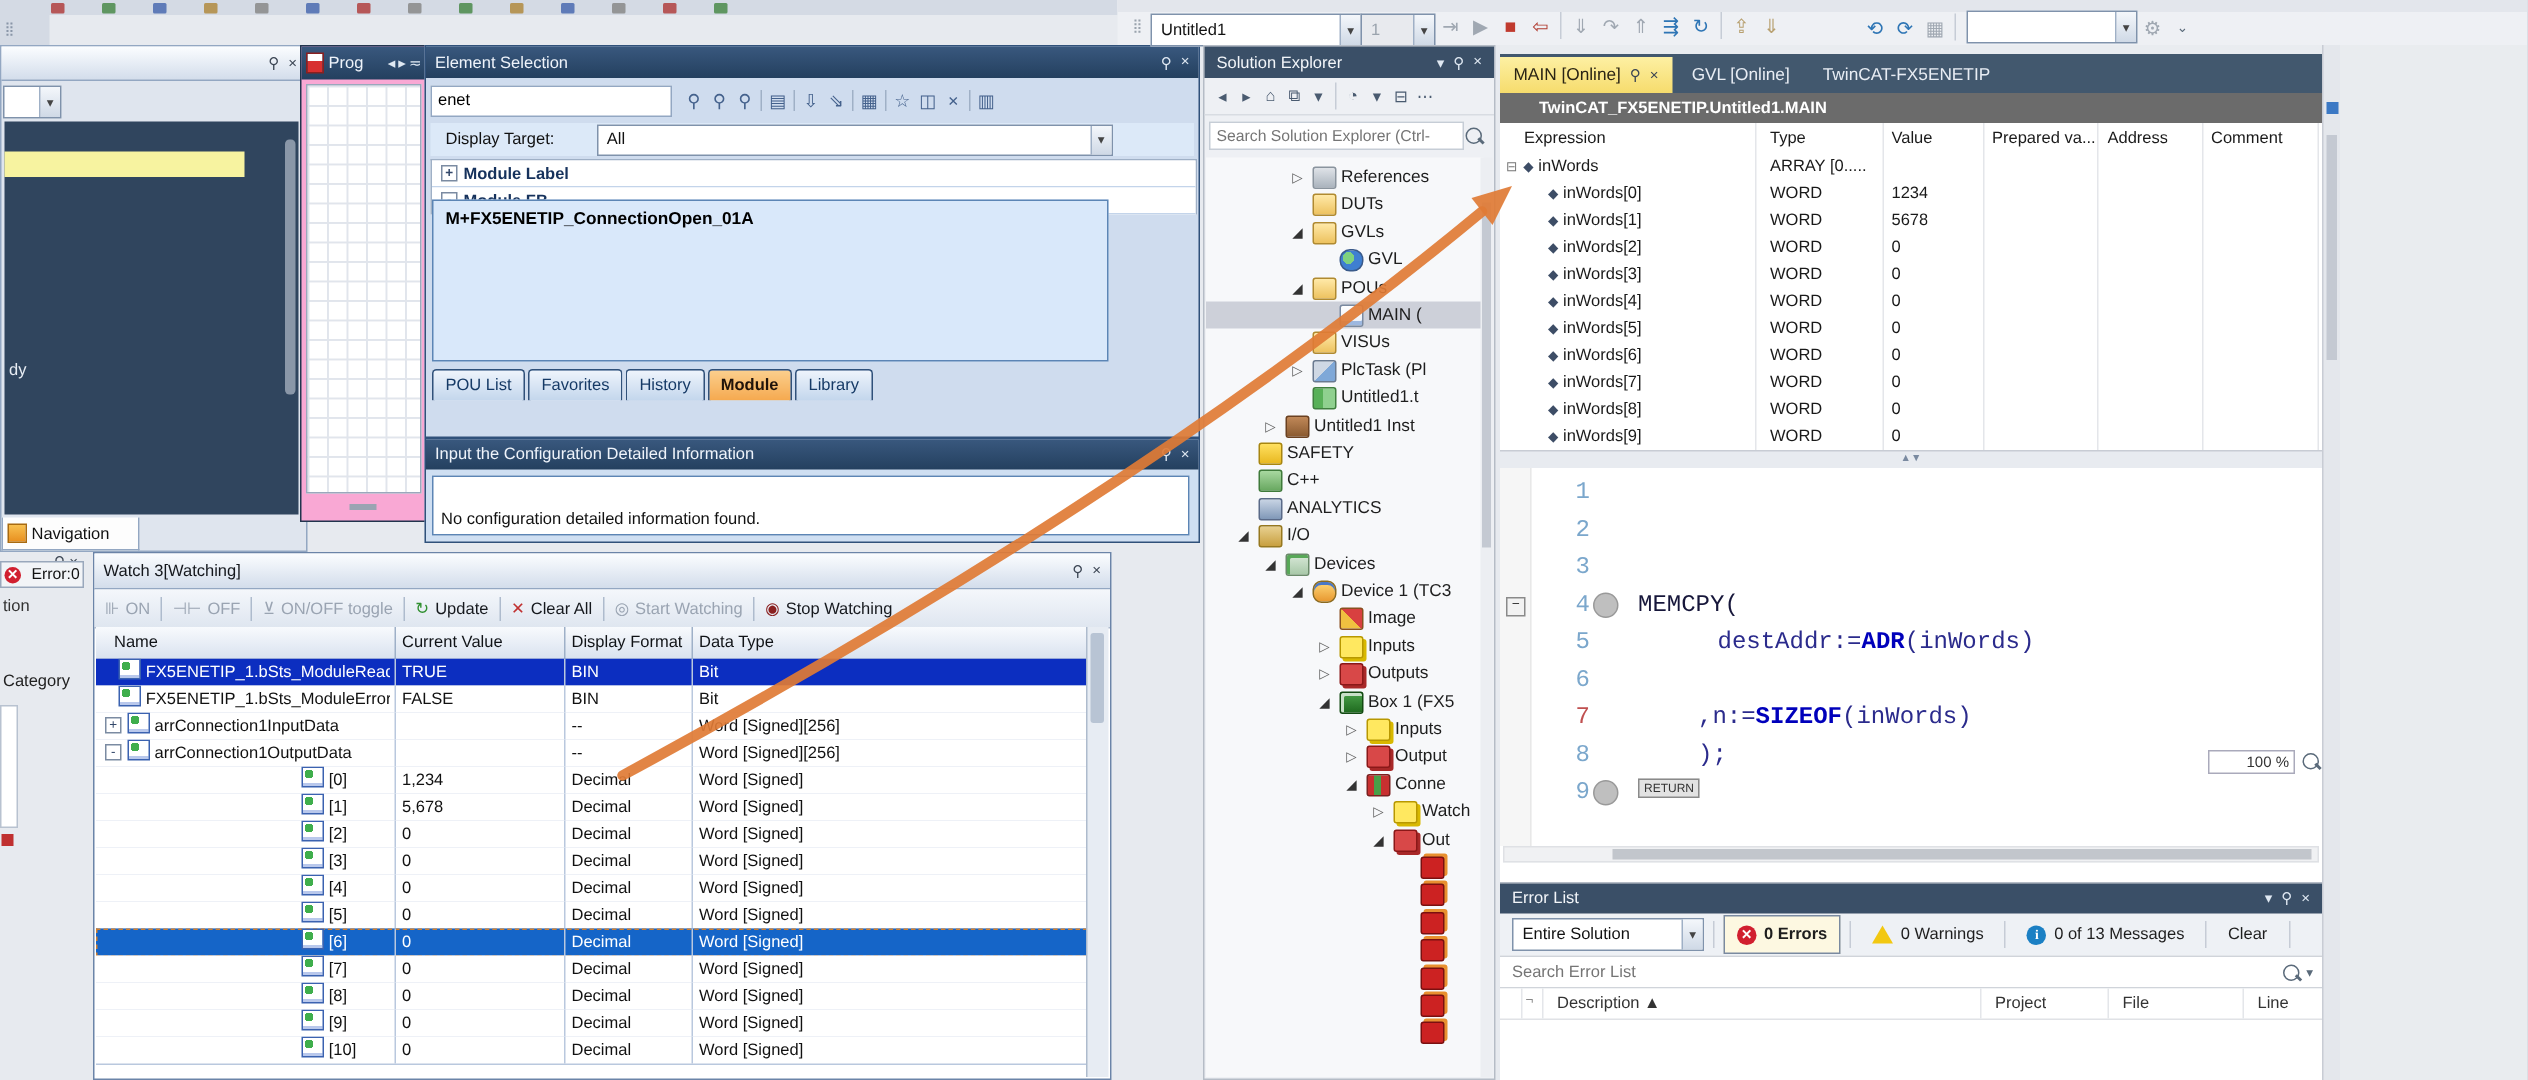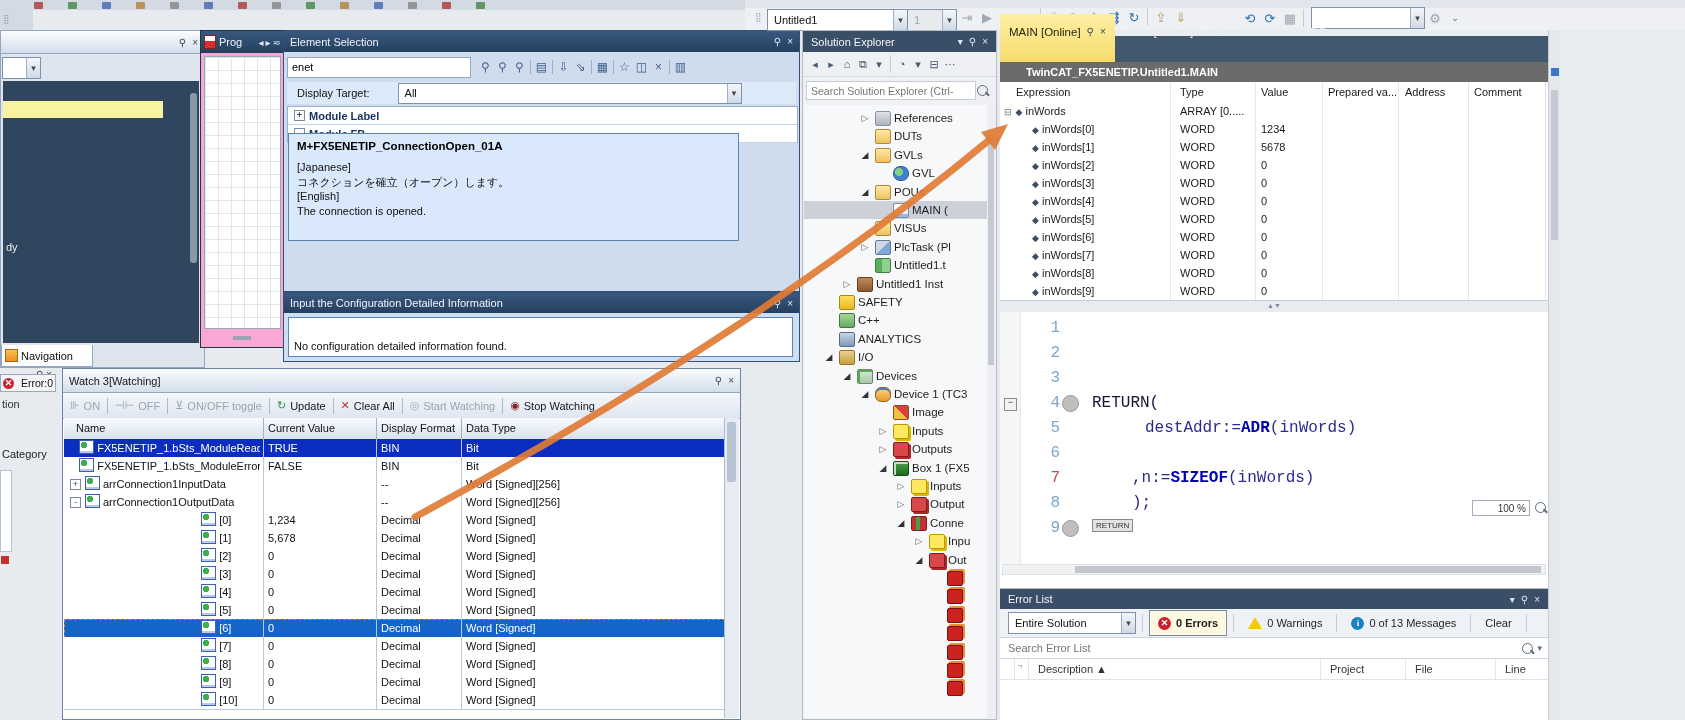--- a/index.html
+++ b/index.html
@@ -68,21 +68,21 @@
   .i-io{background:linear-gradient(#e8d090,#c8a040);border:1px solid #967820;}
   .i-devices{background:linear-gradient(#d8e8d8,#a8c8a8);border:1px solid #6a8a6a;box-shadow:inset 2px 2px 0 #58a858;}
   .i-device{background:linear-gradient(#ffd878,#e89830);border:1px solid #8a6a20;border-radius:6px;box-shadow:inset 0 2px 0 #4a78c8;}
   .i-image{background:linear-gradient(45deg,#f0c040 50%,#d84040 50%);border:1px solid #8a5020;}
   .i-inputs{background:#ffe860;border:1px solid #b89800;box-shadow:2px 2px 0 #d8b800;}
   .i-outputs{background:#d84848;border:1px solid #8a1818;box-shadow:2px 2px 0 #a82828;}
   .i-box{background:linear-gradient(#48a048,#1f6a1f);border:1px solid #124a12;box-shadow:inset 2px 2px 0 #c8e0c8;}
   .i-conn{background:linear-gradient(90deg,#c83030 30%,#48a048 30% 60%,#c83030 60%);border:1px solid #7a2020;}
   .i-leaf{background:#cc2222;border:1px solid #7a1010;box-shadow:2px -2px 0 #e89030;}
   
-  .doc-tab{height:24px;display:flex;padding:12px 9px;color:#e8edf4;font-size:11.5px;}
+  .doc-tab{height:24px;display:flex;align-items:center;padding:0 9px;color:#e8edf4;font-size:11.5px;}
   .doc-tab.active{background:linear-gradient(#fdf0a3,#f6dc6d);color:#2a2414;}
   .g-cell{position:absolute;top:0;height:18px;line-height:18px;white-space:nowrap;overflow:hidden;color:#1a1a1a;}
   .g-row{position:absolute;left:0;width:548px;height:18px;background:#fff;border-bottom:1px solid #f0f1f3;}
   .g-colline{position:absolute;top:0;bottom:0;width:1px;background:#e4e6ea;}
   .dia{color:#3d4d66;font-size:9px;}
   .codeline{position:absolute;left:0;width:548px;height:25px;font-family:"Liberation Mono","DejaVu Sans Mono",monospace;font-size:16px;line-height:25px;white-space:pre;}
   .lnum{position:absolute;left:26px;width:34px;text-align:right;color:#7ba7cc;}
   .lnum.red{color:#c05050;}
   .ctext{position:absolute;left:92px;}
   .c-id{color:#2b2b8c;} .c-kw{color:#0000bb;font-weight:bold;} .c-k0{color:#16163a;}
@@ -169,21 +169,21 @@
   </div>
 
   <div class="abs" style="left:283px;top:30px;width:517px;height:262px;background:#cfdcee;border:1px solid #30517a;box-sizing:border-box;">
     <div class="navy-title" style="height:21px;">
       <span>Element Selection</span>
       <span class="spacer"></span>
       <span class="tbtn">⚲</span>
       <span class="tbtn">×</span>
     </div>
     <div class="abs" style="left:3px;top:24px;width:509px;height:24px;display:flex;align-items:center;">
-      <input class="flat" style="width: 184px; height: 21px; background: rgb(255, 255, 255);" value="enet">
+      <input class="flat" style="width: 161px; height: 21px; background: rgb(255, 255, 255);" value="enet">
       <span id="es-tools" style="display:flex;margin-left:6px;">
           <span class="es-ico">⚲</span>
           <span class="es-ico">⚲</span>
           <span class="es-ico">⚲</span>
           <span class="es-sep"></span>
           <span class="es-ico">▤</span>
           <span class="es-sep"></span>
           <span class="es-ico">⇩</span>
           <span class="es-ico">⇘</span>
           <span class="es-sep"></span>
@@ -208,27 +208,28 @@
           <span class="exp-box">+</span>
           <span>Module Label</span>
         </div>
         <div class="es-row">
           <span class="exp-box">-</span>
           <span>Module FB</span>
         </div>
       </div>
     <div class="abs" style="left:4px;top:102px;width:451px;height:108px;background:#d9e8fa;border:1px solid #5c85b5;padding:6px 8px;box-sizing:border-box;z-index:5;">
       <div style="font-weight:bold;font-size:11.5px;margin-bottom:8px;color:#000;">M+FX5ENETIP_ConnectionOpen_01A</div>
-      <div id="tip-lines" style="line-height:14.5px;color:#111;">
-          <div>[Japanese]</div>
-          <div>コネクションを確立（オープン）します。</div>
-          <div>[English]</div>
-          <div>The connection is opened.</div>
-        </div>
-    </div>
+    </div>
+    <div id="es-tabs" class="abs" style="left:4px;top:215px;display:flex;z-index:6;">
+        <div class="tab">POU List</div>
+        <div class="tab">Favorites</div>
+        <div class="tab">History</div>
+        <div class="tab active">Module</div>
+        <div class="tab">Library</div>
+      </div>
   </div>
 
   <div class="abs" style="left:283px;top:292px;width:517px;height:70px;background:#cfdff2;border:1px solid #30517a;box-sizing:border-box;">
     <div class="navy-title" style="height:20px;">
       <span>Input the Configuration Detailed Information</span>
       <span class="spacer"></span>
       <span class="tbtn">⚲</span>
       <span class="tbtn">×</span>
     </div>
     <div class="abs" style="left:4px;top:24px;width:505px;height:40px;background:#fff;border:1px solid #5c85b5;box-sizing:border-box;">
@@ -594,21 +595,21 @@
           <span class="tlabel" style="left: 126px;">Output</span>
         </div>
         <div class="tree-row" style="top: 408.8px;">
           <span class="tarr open" style="left: 92px;">◢</span>
           <span class="tico i-conn" style="left: 107px; top: 2px;"></span>
           <span class="tlabel" style="left: 126px;">Conne</span>
         </div>
         <div class="tree-row" style="top: 427.2px;">
           <span class="tarr" style="left: 110px;">▷</span>
           <span class="tico i-inputs" style="left: 125px; top: 2px;"></span>
-          <span class="tlabel" style="left: 144px;">Inpu</span>
+          <span class="tlabel" style="left: 144px;">Watch</span>
         </div>
         <div class="tree-row" style="top: 445.6px;">
           <span class="tarr open" style="left: 110px;">◢</span>
           <span class="tico i-outputs" style="left: 125px; top: 2px;"></span>
           <span class="tlabel" style="left: 144px;">Out</span>
         </div>
         <div class="tree-row" style="top: 464px;">
           <span class="tico i-leaf" style="left: 143px; top: 2px;"></span>
         </div>
         <div class="tree-row" style="top: 482.4px;">
@@ -792,21 +793,21 @@
         </div>
       </div>
 
     <div style="position:absolute;left:0;top:270px;width:548px;height:12px;background:#e8ebf0;border-top:1px solid #c8ccd4;border-bottom:1px solid #c8ccd4;text-align:center;color:#7a8aa0;font-size:7px;line-height:10px;">▲▼</div>
 
     <div id="code-ed" style="position:absolute;left:0;top:282px;width:548px;height:252px;background:#fff;overflow:hidden;">
       <div style="position:absolute;left:0;top:0;bottom:0;width:20px;background:#f6f6f6;border-right:1px solid #e8e8e8;"></div>
     <div class="codeline" style="top: 4px;"><span class="lnum">1</span><span class="ctext" style="left: 92px;"></span></div>
         <div class="codeline" style="top: 29px;"><span class="lnum">2</span><span class="ctext" style="left: 92px;"></span></div>
         <div class="codeline" style="top: 54px;"><span class="lnum">3</span><span class="ctext" style="left: 92px;"></span></div>
-        <div class="codeline" style="top: 79px;"><span class="fold">−</span><span class="lnum">4</span><span class="gcircle"></span><span class="ctext" style="left: 92px;"><span class="c-k0">RETURN(</span></span></div>
+        <div class="codeline" style="top: 79px;"><span class="fold">−</span><span class="lnum">4</span><span class="gcircle"></span><span class="ctext" style="left: 92px;"><span class="c-k0">MEMCPY(</span></span></div>
         <div class="codeline" style="top: 104px;"><span class="lnum">5</span><span class="ctext" style="left: 145px;"><span class="c-id">destAddr:=</span><span class="c-kw">ADR</span><span class="c-id">(inWords)</span></span></div>
         <div class="codeline" style="top: 129px;"><span class="lnum">6</span></div>
         <div class="codeline" style="top: 154px;"><span class="lnum red">7</span><span class="ctext" style="left: 132px;"><span class="c-id">,n:=</span><span class="c-kw">SIZEOF</span><span class="c-id">(inWords)</span></span></div>
         <div class="codeline" style="top: 179px;"><span class="lnum">8</span><span class="ctext" style="left: 132px;"><span class="c-id">);</span></span></div>
         <div class="codeline" style="top: 204px;"><span class="lnum">9</span><span class="gcircle"></span><span class="ctext" style="left: 92px;"><span class="ret-badge">RETURN</span></span></div>
       </div>
     <div style="position:absolute;left:472px;top:470px;width:58px;height:16px;border:1px solid #aab;background:#fff;display:flex;align-items:center;justify-content:flex-end;padding-right:3px;box-sizing:border-box;">
       <span style="font-size:10px;color:#333;">100 %</span>
     </div>
     <span class="mag" style="position:absolute;left:535px;top:472px;"></span>

